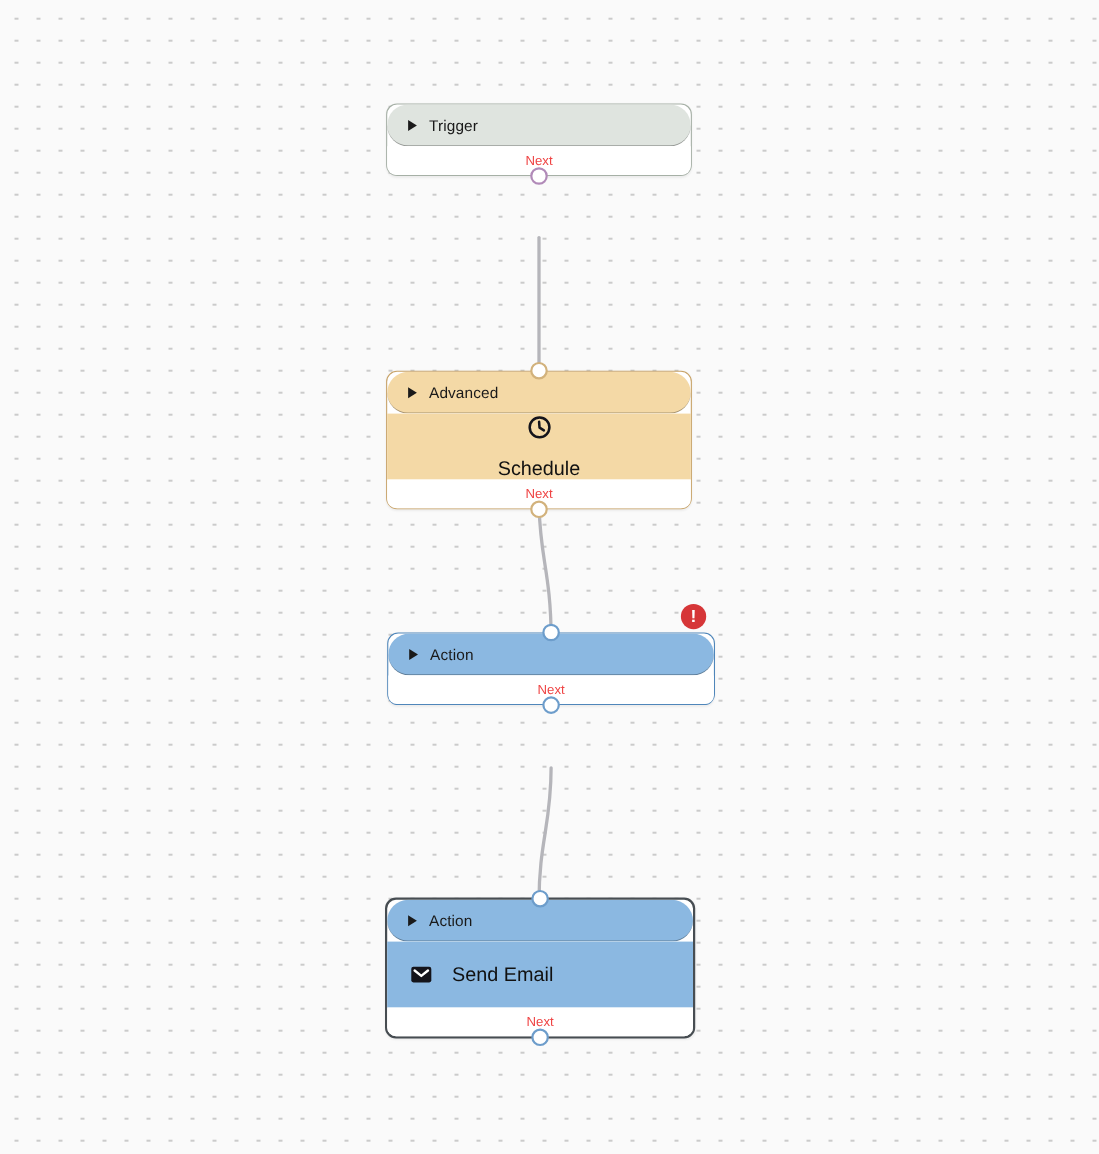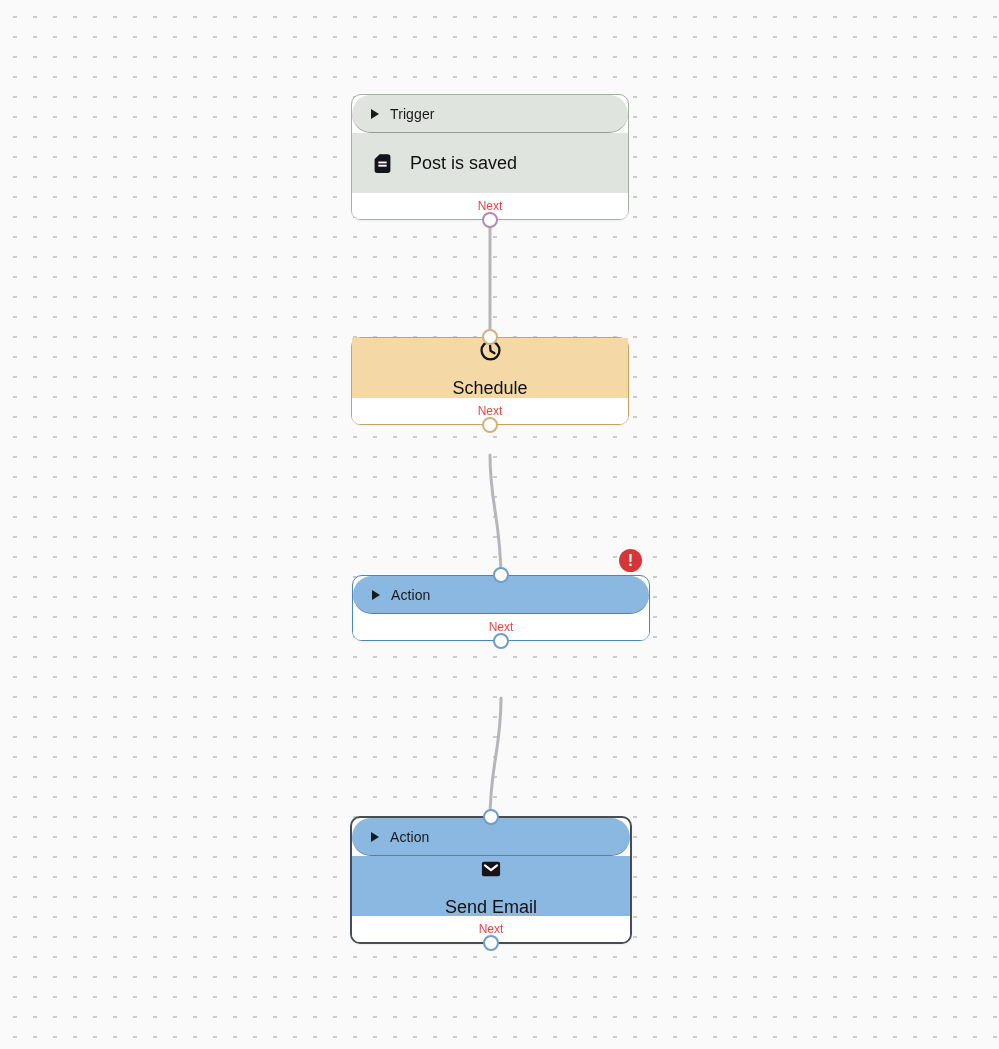--- a/index.html
+++ b/index.html
@@ -125,37 +125,35 @@
 
   <div class="node" style="left: 351px; top: 94px; width: 278px; border-color: rgb(166, 176, 166);">
     <div class="node-header" style="background-color: rgb(223, 228, 223);">
       <span class="tri-icon">
         <svg width="10" height="12" viewBox="0 0 10 12">
             <path d="M1 1 L9 6 L1 11 Z" fill="#1a1a1a"></path>
           </svg>
       </span>
       <span class="cat-label">Trigger</span>
     </div>
-    <div class="node-body" style="background-color: rgb(223, 228, 223);">
-      <span class="body-icon">
-        <svg width="25" height="25" viewBox="0 0 24 24">
-          <path d="M9.2 3 H17 A2.6 2.6 0 0 1 19.6 5.6 V18.4 A2.6 2.6 0 0 1 17 21 H7 A2.6 2.6 0 0 1 4.4 18.4 V7.8 Z" fill="#14141b"></path>
-          <rect x="8" y="10.1" width="8" height="1.8" fill="#ffffff"></rect>
-          <rect x="8" y="13.2" width="8" height="1.8" fill="#ffffff"></rect>
-        </svg>
-      </span>
-      <span class="title-label">Post is saved</span>
-    </div>
     <div class="node-footer">
       <span class="next-label">Next</span>
     </div>
     <div class="port port-bottom" style="border-color: rgb(177, 138, 184);"></div>
   </div>
 
   <div class="node" style="left: 351px; top: 337px; width: 278px; border-color: rgb(200, 163, 104);">
+    <div class="node-header" style="background-color: rgb(244, 217, 166);">
+      <span class="tri-icon">
+        <svg width="10" height="12" viewBox="0 0 10 12">
+            <path d="M1 1 L9 6 L1 11 Z" fill="#1a1a1a"></path>
+          </svg>
+      </span>
+      <span class="cat-label">Advanced</span>
+    </div>
     <div class="node-body" style="background-color: rgb(244, 217, 166); flex-direction: column;">
       <span class="body-icon">
         <svg width="25" height="25" viewBox="0 0 24 24">
           <circle cx="12" cy="12" r="8.6" fill="none" stroke="#14141b" stroke-width="2.2"></circle>
           <path d="M11.6 7.2 L12 12.2 L15.8 14.6" fill="none" stroke="#14141b" stroke-width="2.2" stroke-linecap="round" stroke-linejoin="round"></path>
         </svg>
       </span>
       <span class="title-label">Schedule</span>
     </div>
     <div class="node-footer">
@@ -184,21 +182,21 @@
 
   <div class="node selected" style="left: 350px; top: 816px; width: 282px; border-color: rgb(71, 77, 82);">
     <div class="node-header" style="background-color: rgb(139, 184, 225);">
       <span class="tri-icon">
         <svg width="10" height="12" viewBox="0 0 10 12">
             <path d="M1 1 L9 6 L1 11 Z" fill="#1a1a1a"></path>
           </svg>
       </span>
       <span class="cat-label">Action</span>
     </div>
-    <div class="node-body" style="background-color: rgb(139, 184, 225); flex-direction: column;">
+    <div class="node-body" style="background-color: rgb(139, 184, 225);">
       <span class="body-icon">
         <svg width="26" height="26" viewBox="0 0 24 24">
           <rect x="3.6" y="5.4" width="16.8" height="13.2" rx="1.8" fill="#14141b"></rect>
           <path d="M6.4 8.6 L12 13.1 L17.6 8.6" fill="none" stroke="#ffffff" stroke-width="2" stroke-linecap="round" stroke-linejoin="round"></path>
         </svg>
       </span>
       <span class="title-label">Send Email</span>
     </div>
     <div class="node-footer">
       <span class="next-label">Next</span>

